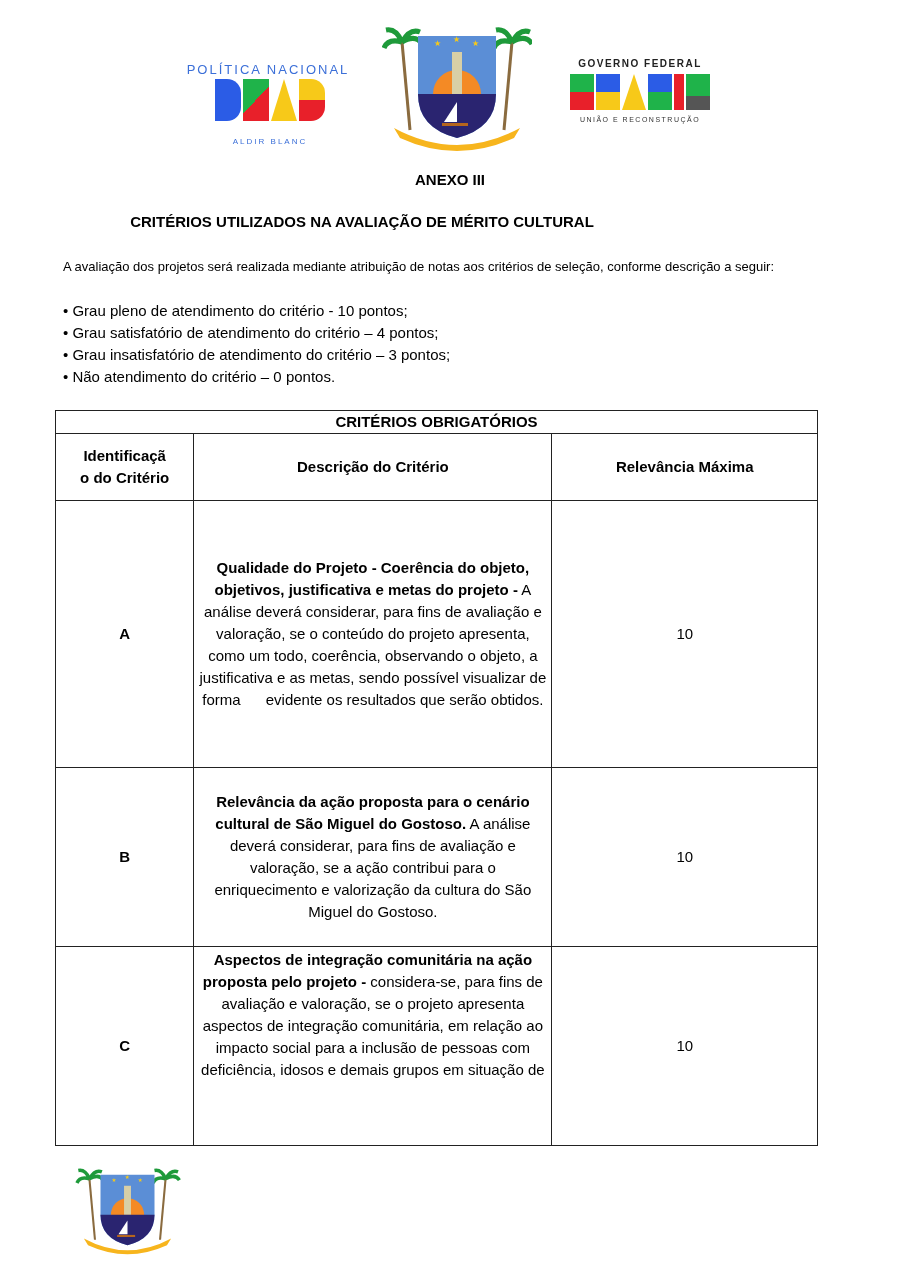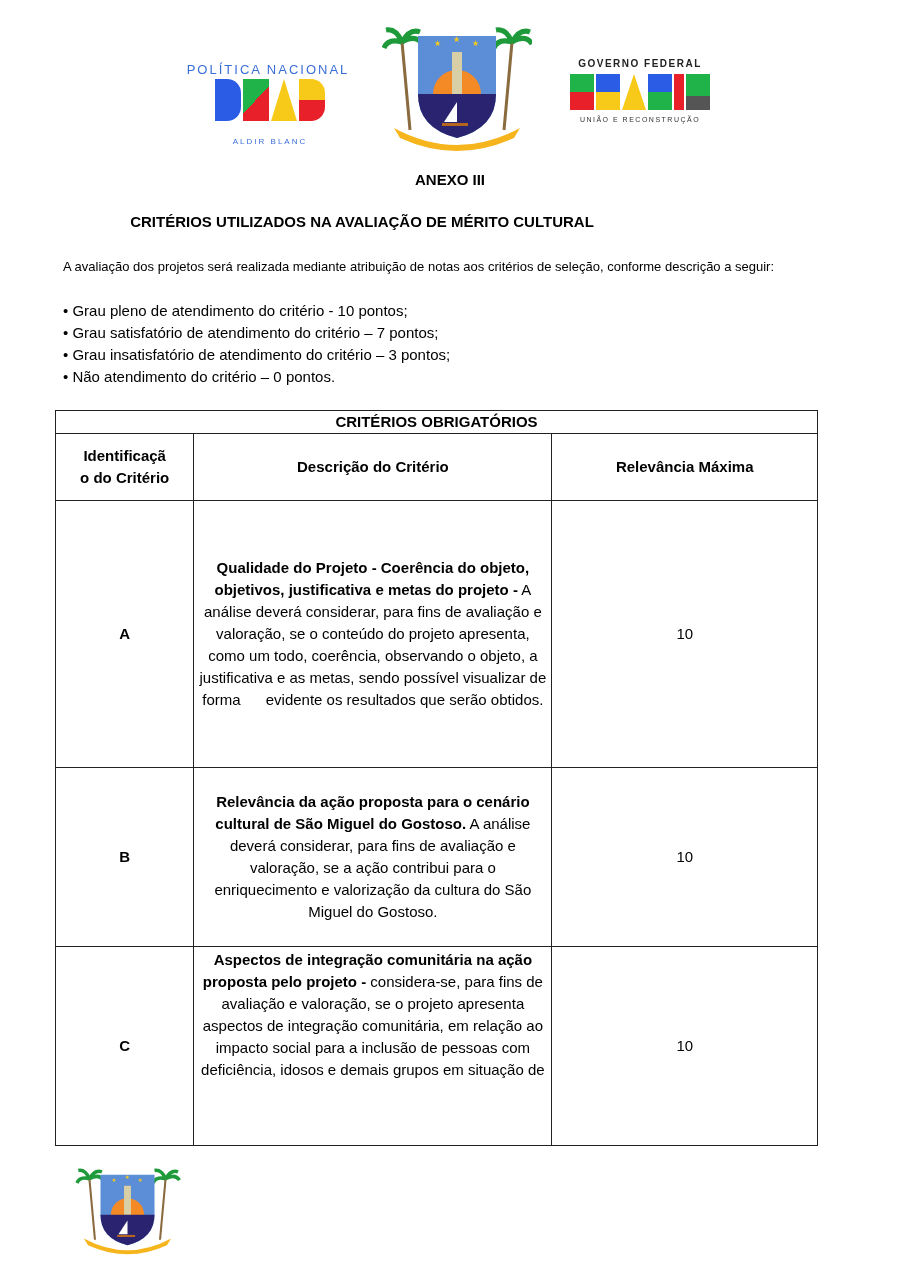--- a/index.html
+++ b/index.html
@@ -81,21 +81,21 @@
     </div>
     <div class="ur">UNIÃO E RECONSTRUÇÃO</div>
   </div>
 </div>
 
 <div class="anexo">ANEXO III</div>
 <div class="subtitle">CRITÉRIOS UTILIZADOS NA AVALIAÇÃO DE MÉRITO CULTURAL</div>
 <div class="intro">A avaliação dos projetos será realizada mediante atribuição de notas aos critérios de seleção, conforme descrição a seguir:</div>
 <ul class="bullets">
   <li>• Grau pleno de atendimento do critério - 10 pontos;</li>
-  <li>• Grau satisfatório de atendimento do critério – 7 pontos;</li>
+  <li>• Grau satisfatório de atendimento do critério – 4 pontos;</li>
   <li>• Grau insatisfatório de atendimento do critério – 3 pontos;</li>
   <li>• Não atendimento do critério – 0 pontos.</li>
 </ul>
 
 <table class="crit">
   <colgroup>
       <col class="c1">
       <col class="c2">
       <col class="c3">
     </colgroup>

